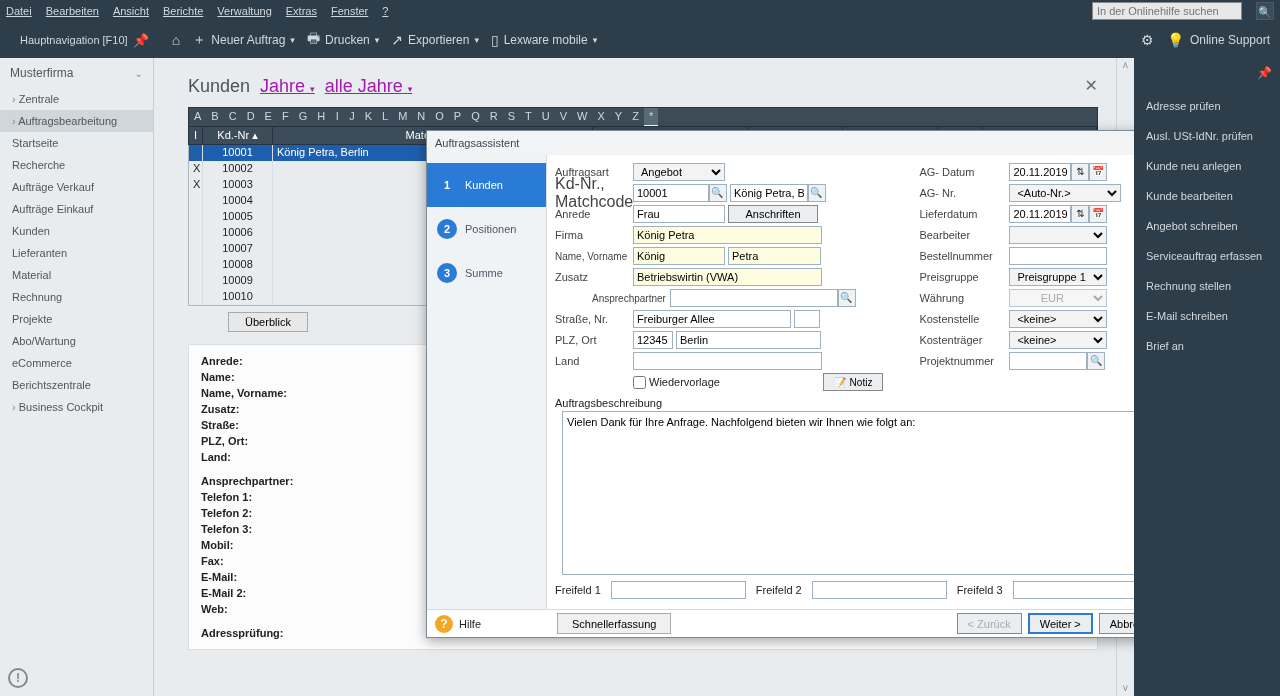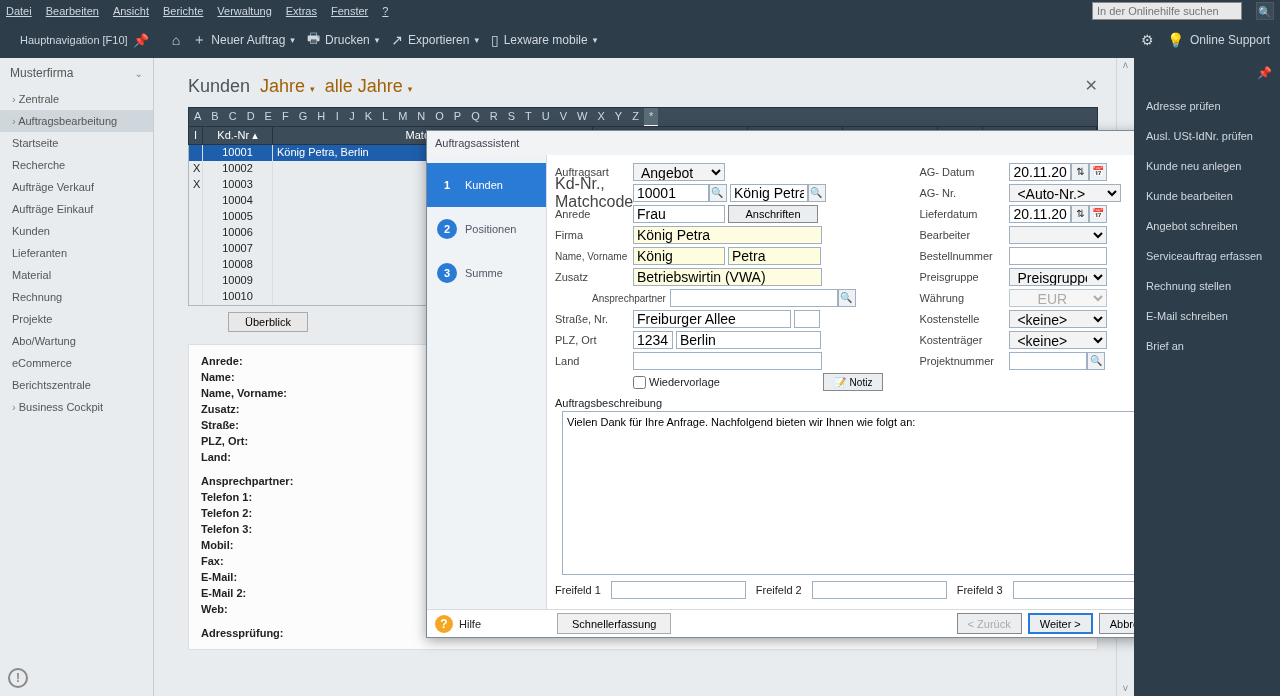--- a/index.html
+++ b/index.html
@@ -33,21 +33,21 @@
 .sidebar-item.exp::before { content:"› "; color:#888; }
 .sidebar-item.active { background:#cfd6dc; }
 .sidebar-fill { flex:1; }
 .sidebar-foot { padding:8px; display:flex; align-items:center; }
 .alert-circle { width:20px; height:20px; border:2px solid #888; border-radius:50%; text-align:center; line-height:16px; color:#888; font-weight:bold; font-size:12px; }
 
 
 .content { flex:1; display:flex; }
 .page { flex:1; padding:18px 18px 0 34px; position:relative; }
 .page-title { display:flex; align-items:center; gap:10px; font-size:18px; color:#4a5560; margin-bottom:10px; }
-.page-title .sep { color:#a16207; }
+.page-title .sep { color:#a21caf;text-decoration:underline; }
 .page-close { position:absolute; right:18px; top:18px; font-size:16px; color:#666; cursor:default; }
 
 .alpha-tabs { display:flex; background:#3d4c59; height:20px; border:1px solid #263340; color:#cfd8df; }
 .alpha-tabs span { padding:2px 5px; font-size:11px; cursor:default; text-align:center; min-width:14px; }
 .alpha-tabs span.active { background:#5a6b78; border-bottom:1px solid #fff; }
 
 .grid-head { display:flex; background:#3d4c59; color:#fff; font-size:11px; height:18px; border:1px solid #263340; border-top:none; }
 .grid-head .cell { padding:2px 4px; border-right:1px solid #263340; text-align:center; }
 .grid-body { border:1px solid #b0b7bd; border-top:none; }
 .grid-row { display:flex; height:16px; font-size:11px; }
@@ -76,21 +76,21 @@
 .wizard-step { display:flex; align-items:center; gap:8px; padding:12px 10px; font-size:11px; color:#556; cursor:default; }
 .wizard-step .num { width:20px; height:20px; border-radius:50%; background:#2a7bd6; color:#fff; text-align:center; line-height:20px; font-size:11px; font-weight:bold; }
 .wizard-step.active { background:#2a7bd6; color:#fff; }
 .wizard-form { flex:1; padding:6px 10px 6px 8px; display:flex; flex-direction:column; }
 
 .form-cols { display:flex; gap:36px; }
 .form-col { flex:1; }
 .form-row { display:flex; align-items:center; height:20px; margin:1px 0; font-size:11px; }
 .form-row .lbl { width:78px; color:#444; }
 .form-row .lbl2 { width:90px; color:#444; }
-.inp { height:18px; border:1px solid #9fb1c0; padding:0 3px; font-size:14px; background:#fff; }
+.inp { height:18px; border:1px solid #9fb1c0; padding:0 3px; font-size:11px; background:#fff; }
 .inp.yellow { background:#fefde0; }
 select.inp { background:#f3f3f3; }
 .icbtn { width:18px; height:18px; border:1px solid #9fb1c0; background:#eef2f5; text-align:center; font-size:10px; line-height:16px; cursor:default; }
 
 .desc-label { font-size:11px; margin:4px 0 2px 0; }
 .desc-area { flex:1; border:1px solid #9fb1c0; padding:4px; font-size:11px; font-family:inherit; min-height:140px; resize:none; }
 .desc-wrap { display:flex; gap:4px; flex:1; margin-bottom:6px;margin-left:7px; }
 .desc-side { width:18px; display:flex; flex-direction:column; align-items:center; justify-content:center; }
 
 .freifelder { display:flex; gap:10px; align-items:center; font-size:11px; margin-bottom:4px; }

